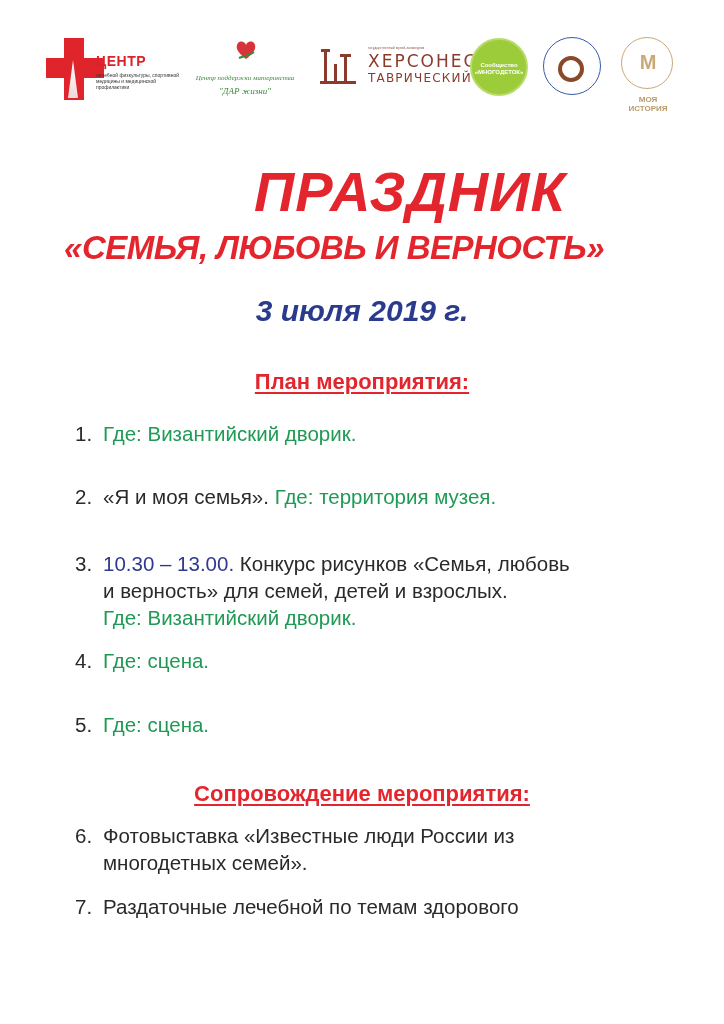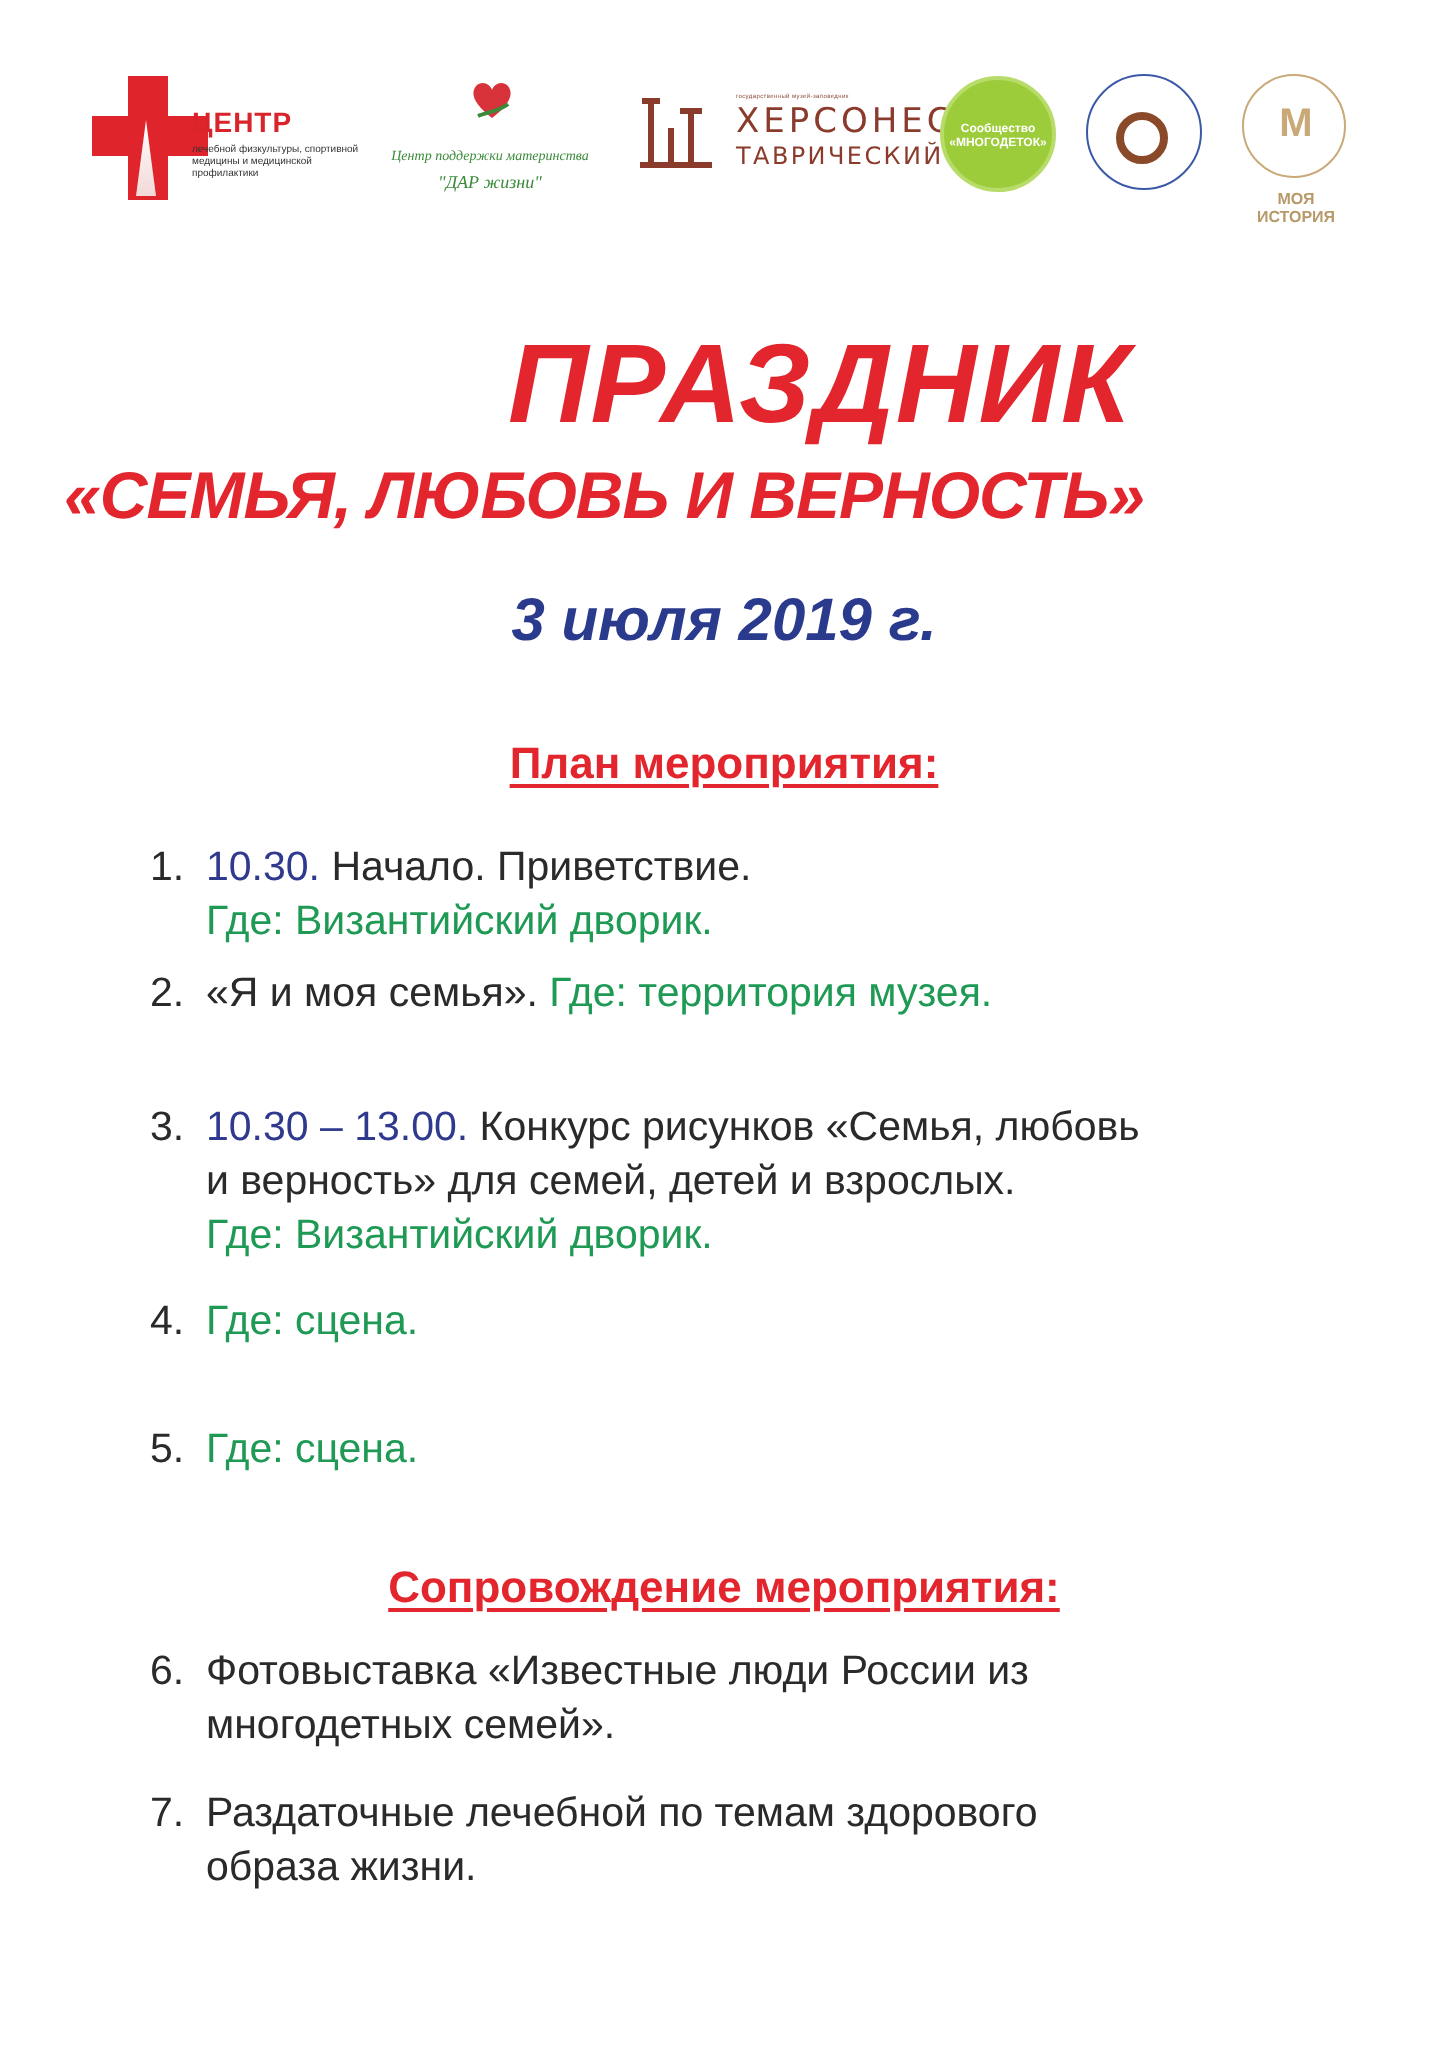--- a/index.html
+++ b/index.html
@@ -36,21 +36,21 @@
     .logo-wheel { left: 543px; top: 37px; width: 58px; height: 58px; border-radius: 50%; border: 1.5px solid #3a5aa8; box-sizing: border-box; }
     .wheel-inner { position: absolute; left: 14px; top: 18px; width: 26px; height: 26px; border-radius: 50%; border: 4px solid #8a4a2a; box-sizing: border-box; }
 
     
     .logo-moya { left: 619px; top: 37px; width: 58px; height: 72px; }
     .moya-circle { position: absolute; left: 2px; top: 0; width: 52px; height: 52px; border-radius: 50%; border: 1.5px solid #c9a978; box-sizing: border-box; }
     .moya-m { position: absolute; left: 0; top: 13px; width: 52px; text-align: center; font-size: 20px; color: #c9a978; font-weight: bold; }
     .moya-text { position: absolute; left: 0; top: 58px; width: 58px; text-align: center; font-size: 8px; font-weight: bold; color: #b89a6a; }
 
     .title1 { position: absolute; left: 0; top: 160px; width: 724px; text-align: center; font-size: 56px; font-weight: bold; font-style: italic; color: #e3262e; letter-spacing: 1px; line-height: 64px; margin-left: 48px; }
-    .title2 { position: absolute; left: 0; top: 228px; width: 604px; text-align: center; font-size: 33px; font-weight: bold; font-style: italic; color: #e3262e; line-height: 40px; letter-spacing: -0.5px; }
+    .title2 { position: absolute; left: 0; top: 228px; width: 604px; text-align: right; font-size: 33px; font-weight: bold; font-style: italic; color: #e3262e; line-height: 40px; letter-spacing: -0.5px; }
     .date { position: absolute; left: 0; top: 292px; width: 724px; text-align: center; font-size: 30px; font-weight: bold; font-style: italic; color: #2a3a8c; line-height: 38px; }
 
     .heading { position: absolute; left: 0; width: 724px; text-align: center; font-size: 22px; font-weight: bold; color: #e3262e; text-decoration: underline; text-decoration-thickness: 2px; text-underline-offset: 3px; line-height: 28px; }
     .h-plan { top: 368px; }
     .h-accomp { top: 780px; }
 
     .items { position: absolute; left: 75px; width: 620px; }
     .item { position: absolute; left: 0; width: 620px; font-size: 20.5px; line-height: 27px; color: #2a2a2a; }
     .num { position: absolute; left: 0; top: 0; }
     .body { margin-left: 28px; display: block; }
@@ -112,21 +112,20 @@
 <div class="title1">ПРАЗДНИК</div>
 <div class="title2">«СЕМЬЯ, ЛЮБОВЬ И ВЕРНОСТЬ»</div>
 <div class="date">3 июля 2019 г.</div>
 
 <div class="heading h-plan">План мероприятия:</div>
 
 <div class="items" style="top:0;">
   <div class="item" style="top:420px;">
     <span class="num">1.</span>
     <span class="body">
-      <span class="line"><span class="time">10.30.</span><span> Начало. Приветствие.</span></span>
       <span class="line where">Где: Византийский дворик.</span>
     </span>
   </div>
 
   <div class="item" style="top:483px;">
     <span class="num">2.</span>
     <span class="body">
       <span class="line"><span>«Я и моя семья». </span><span class="where">Где: территория музея.</span></span>
     </span>
   </div>
@@ -159,18 +158,17 @@
     <span class="body">
       <span class="line">Фотовыставка «Известные люди России из</span>
       <span class="line">многодетных семей».</span>
     </span>
   </div>
 
   <div class="item" style="top:893px;">
     <span class="num">7.</span>
     <span class="body">
       <span class="line">Раздаточные лечебной по темам здорового</span>
-      <span class="line">образа жизни.</span>
     </span>
   </div>
 </div>
 
 <div class="heading h-accomp">Сопровождение мероприятия:</div>
 
 </body></html>

